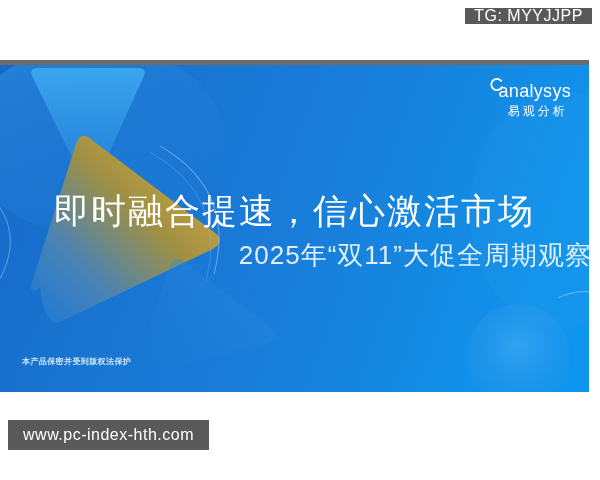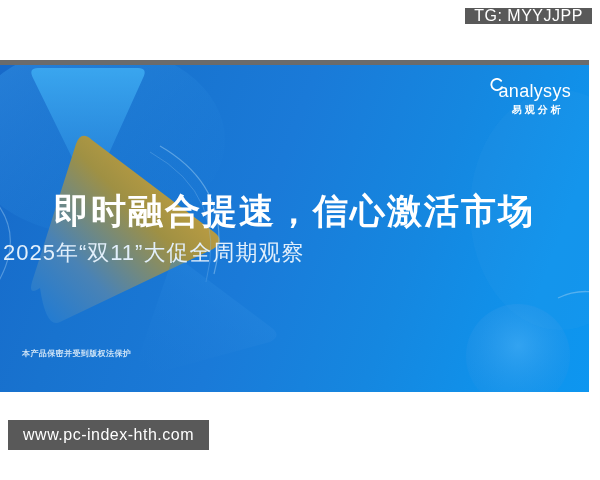--- a/index.html
+++ b/index.html
@@ -87,64 +87,64 @@
     display: block;
     position: relative;
     font-size: 18px;
     color: #ffffff;
     letter-spacing: 0.3px;
     padding-left: 2px;
   }
   .logo-cn {
     display: block;
     margin-top: 5px;
-    font-size: 10px;
+    font-size: 12px;
     color: #ffffff;
     letter-spacing: 3px;
-    font-weight: bold;
+    font-weight: normal;
     margin-left: 8px;
   }
 
   
   .title {
     position: absolute;
     left: 0;
     top: 128px;
     width: 589px;
     text-align: center;
     font-size: 35px;
-    font-weight: bold;
+    font-weight: normal;
     color: #ffffff;
     letter-spacing: 2px;
     white-space: nowrap;
   }
   .subtitle {
     position: absolute;
     left: 3px;
     top: 178px;
     width: 589px;
-    text-align: left;
-    font-size: 22px;
+    text-align: right;
+    font-size: 26px;
     color: #e2effb;
     letter-spacing: 1px;
     white-space: nowrap;
   }
 
   
   .footer {
     position: absolute;
     left: 22px;
     bottom: 18px;
   }
   .footer-cn {
     font-size: 8px;
     color: #cfe4f7;
     font-weight: bold;
     letter-spacing: 0.4px;
-    margin-bottom: 15px;
+    margin-bottom: 7px;
   }
   .footer-en {
     font-size: 8px;
     color: #cfe4f7;
     letter-spacing: 0.3px;
   }
 </style>
 </head>
 <body>
 

